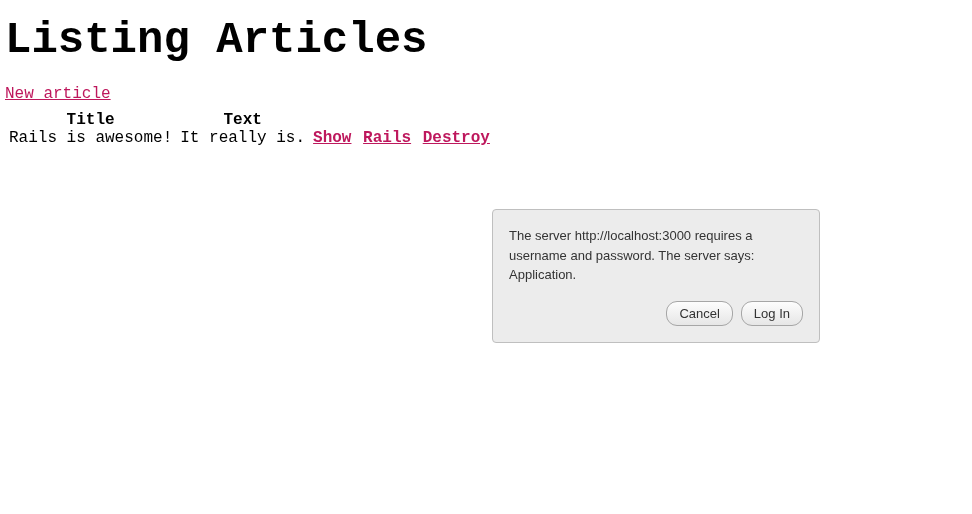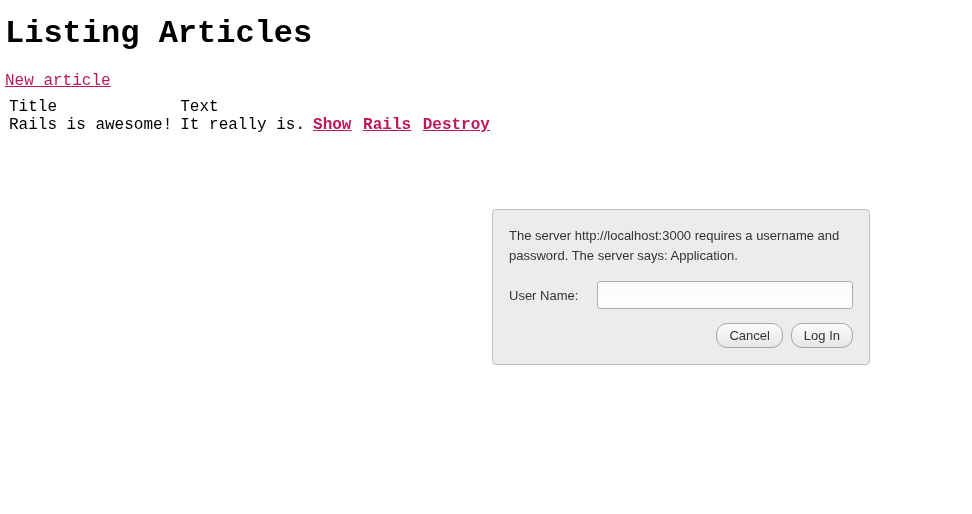--- a/index.html
+++ b/index.html
@@ -5,54 +5,54 @@
     * { box-sizing: border-box; }
     body {
       margin: 0;
       padding: 5px;
       font-family: "Courier New", Courier, monospace;
       font-size: 16px;
       background: #fff;
       color: #000;
     }
     h1 {
-      font-size: 32px;
+      font-size: 44px;
       font-weight: bold;
       margin: 10px 0 20px 0;
     }
     a {
       color: #be185d;
       text-decoration: underline;
     }
     .new-article {
       display: inline-block;
       margin-bottom: 8px;
     }
     table {
       border-collapse: collapse;
     }
     th {
-      font-weight: normal;
-      text-align: left;
+      font-weight: bold;
+      text-align: center;
       padding: 0 4px;
     }
     td {
       padding: 0 4px;
       vertical-align: top;
       margin-top: 32px;
     }
     .actions a {
       margin-right: 2px;
       font-weight: bold;
     }
     .auth-dialog {
       position: absolute;
       left: 492px;
       top: 209px;
-      width: 378px;
+      width: 328px;
       background: #ececec;
       border: 1px solid #bfbfbf;
       border-radius: 4px;
       padding: 16px;
       font-family: "Helvetica Neue", Arial, sans-serif;
       font-size: 13px;
       color: #333;
     }
     .auth-message {
       line-height: 1.5;
@@ -118,24 +118,20 @@
         <a href="#">Show</a>
         <a href="#">Rails</a>
         <a href="#">Destroy</a>
       </td>
     </tr>
   </tbody>
 </table>
 
 <div class="auth-dialog">
   <div class="auth-message">The server http://localhost:3000 requires a username and password. The server says: Application.</div>
-  <div class="auth-row">
-    <div class="auth-label">User Name:</div>
-    <input type="text" class="auth-input" style="">
-  </div>
   <div class="auth-buttons">
     <button class="auth-btn">Cancel</button>
     <button class="auth-btn">Log In</button>
   </div>
 </div>
 
 
 
 
 </body></html>

